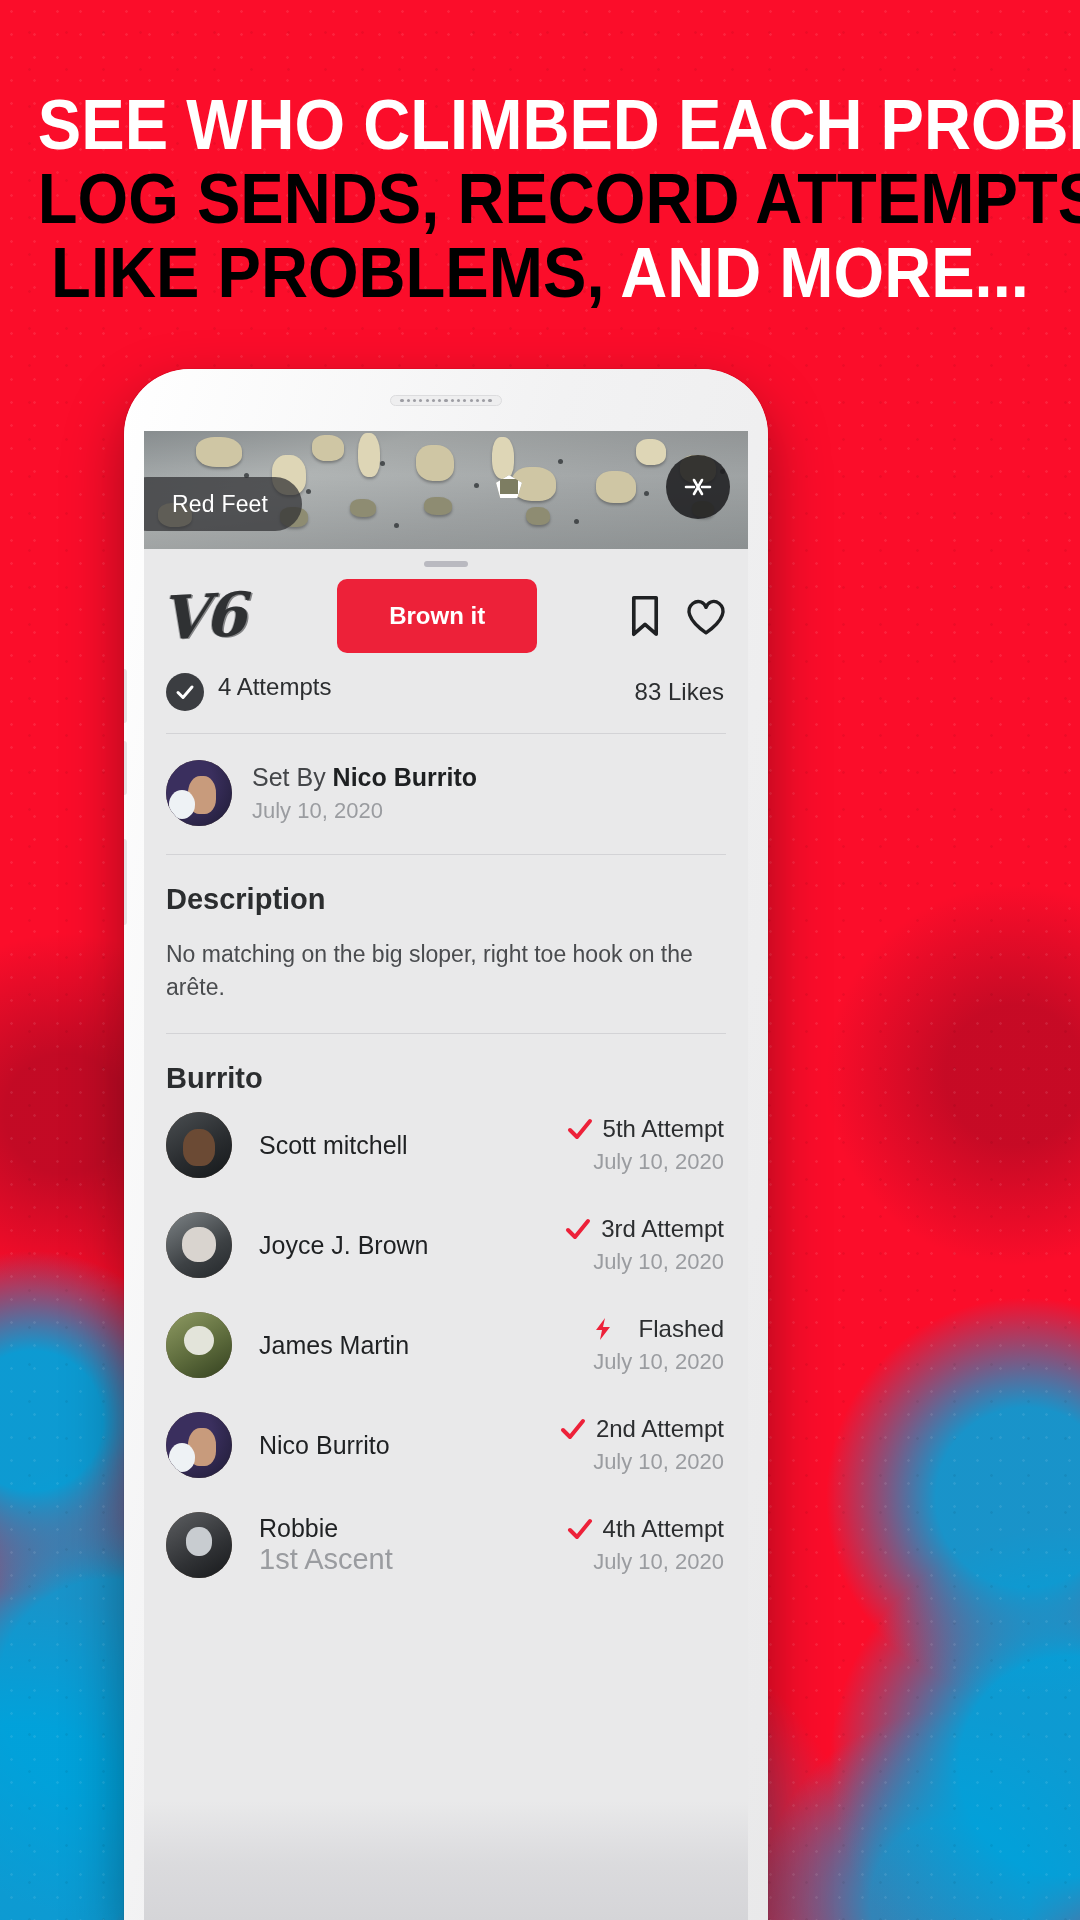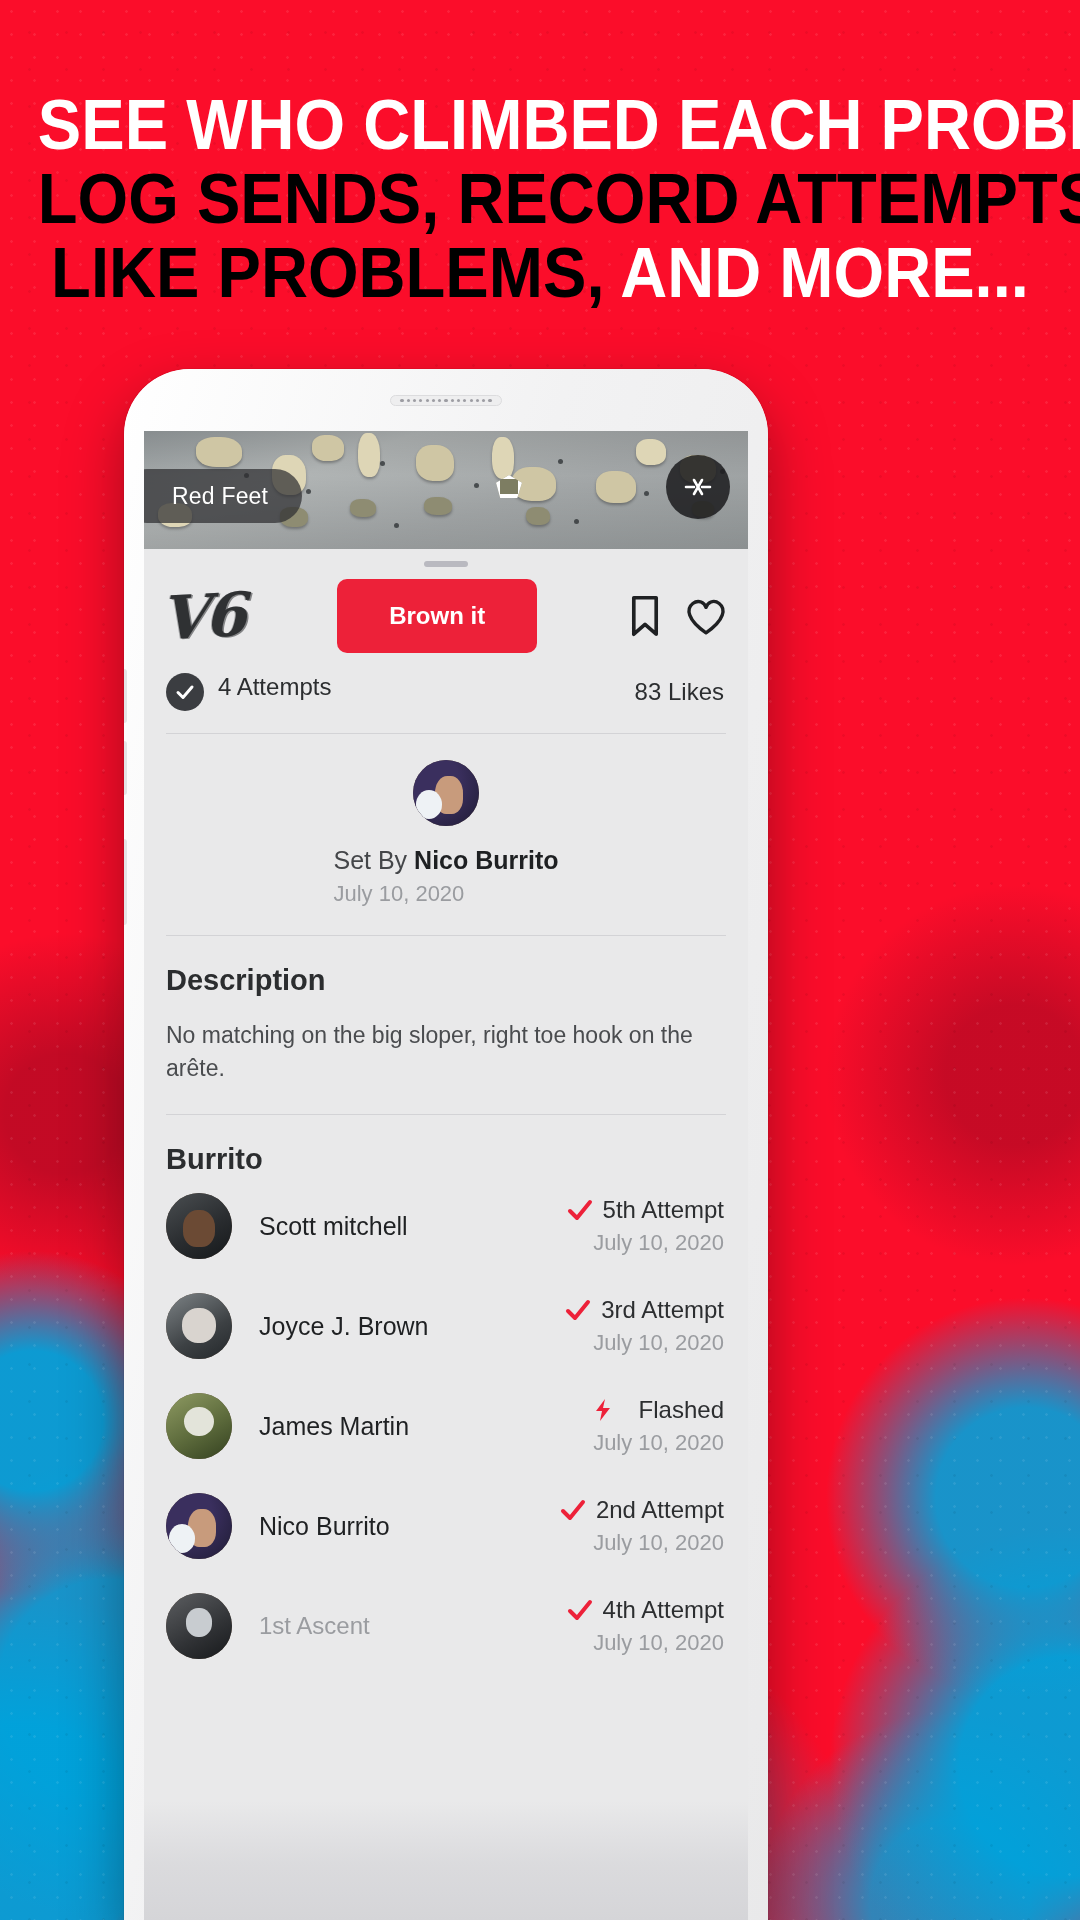--- a/index.html
+++ b/index.html
@@ -115,21 +115,21 @@
     position: absolute; width: 5px; height: 5px; border-radius: 50%;
     background: #2a2e30; opacity: .75;
   }
   .hero-white-tag {
     position: absolute; width: 26px; height: 23px;
     border: 4px solid #fff;
     clip-path: polygon(50% 0, 100% 34%, 82% 100%, 16% 100%, 0 34%);
     background: #7d7d62;
   }
   .pill {
-    position: absolute; left: -24px; top: 38px;
+    position: absolute; left: -24px; top: 46px;
     height: 54px; padding: 0 34px 0 52px;
     background: rgba(46,46,48,0.72);
     border-radius: 27px;
     display: flex; align-items: center;
     color: #fff; font-size: 23px; font-weight: 400;
     letter-spacing: .2px;
   }
   .round-btn {
     position: absolute; right: 18px; top: 24px;
     width: 64px; height: 64px; border-radius: 50%;
@@ -191,21 +191,20 @@
     display: flex; align-items: center; justify-content: center;
   }
   .attempts-txt { font-size: 24px; color: #2c2e30; }
   .likes-txt { font-size: 24px; color: #2c2e30; }
 
   .divider { height: 1px; background: #d3d3d6; margin: 0 22px; }
 
   .setby {
     display: flex; align-items: center; gap: 20px;
     padding: 26px 22px 28px 22px;
-    flex-direction: column;
   }
   .avatar {
     width: 66px; height: 66px; border-radius: 50%;
     flex: 0 0 66px;
     overflow: hidden;
     position: relative;
     background: #6b5747;
   }
   .avatar .a-bg { position: absolute; inset: 0; }
   .av1 .a-bg { background: radial-gradient(circle at 30% 30%, #3a2f5e 0 40%, #1e1b33 100%); }
@@ -257,21 +256,21 @@
     padding: 22px 22px 30px 22px;
   }
 
   .activity-list { padding: 0 0 0 0; }
   .act-row {
     display: flex; align-items: center;
     padding: 17px 24px 17px 22px;
     gap: 27px;
   }
   .act-name { font-size: 25px; color: #1f2123; flex: 1; }
-  .act-sub { font-size: 24px; color: #9a9ca0; }
+  .act-sub { font-size: 29px; color: #9a9ca0; }
   .act-right { text-align: right; }
   .act-attempt {
     font-size: 24px; color: #2c2e30;
     display: flex; align-items: center; justify-content: space-between; gap: 10px;
   }
   .act-date { font-size: 22px; color: #9a9ca0; margin-top: 6px; }
 
   .overlay-fade {
     position: absolute; left: 0; right: 0; bottom: 0; height: 140px;
     background: linear-gradient(180deg, rgba(222,222,224,0) 0%, rgba(216,216,219,0.85) 45%, rgba(211,211,214,1) 100%);
@@ -475,20 +474,21 @@
             </div>
             <div class="act-date">July 10, 2020</div>
           </div>
         </div>
 
         <div class="act-row">
           <div class="avatar av5">
               <div class="a-bg"></div>
             </div>
           <div class="act-name">
+            <div>Robbie</div>
             <div class="act-sub">1st Ascent</div>
           </div>
           <div class="act-right">
             <div class="act-attempt">
               <svg width="26" height="22" viewBox="0 0 26 22">
                   <path d="M3 12 L10 19 L23 3" stroke="#ED2139" stroke-width="4" fill="none" stroke-linecap="round" stroke-linejoin="round"></path>
                 </svg>
               <span>4th Attempt</span>
             </div>
             <div class="act-date">July 10, 2020</div>

